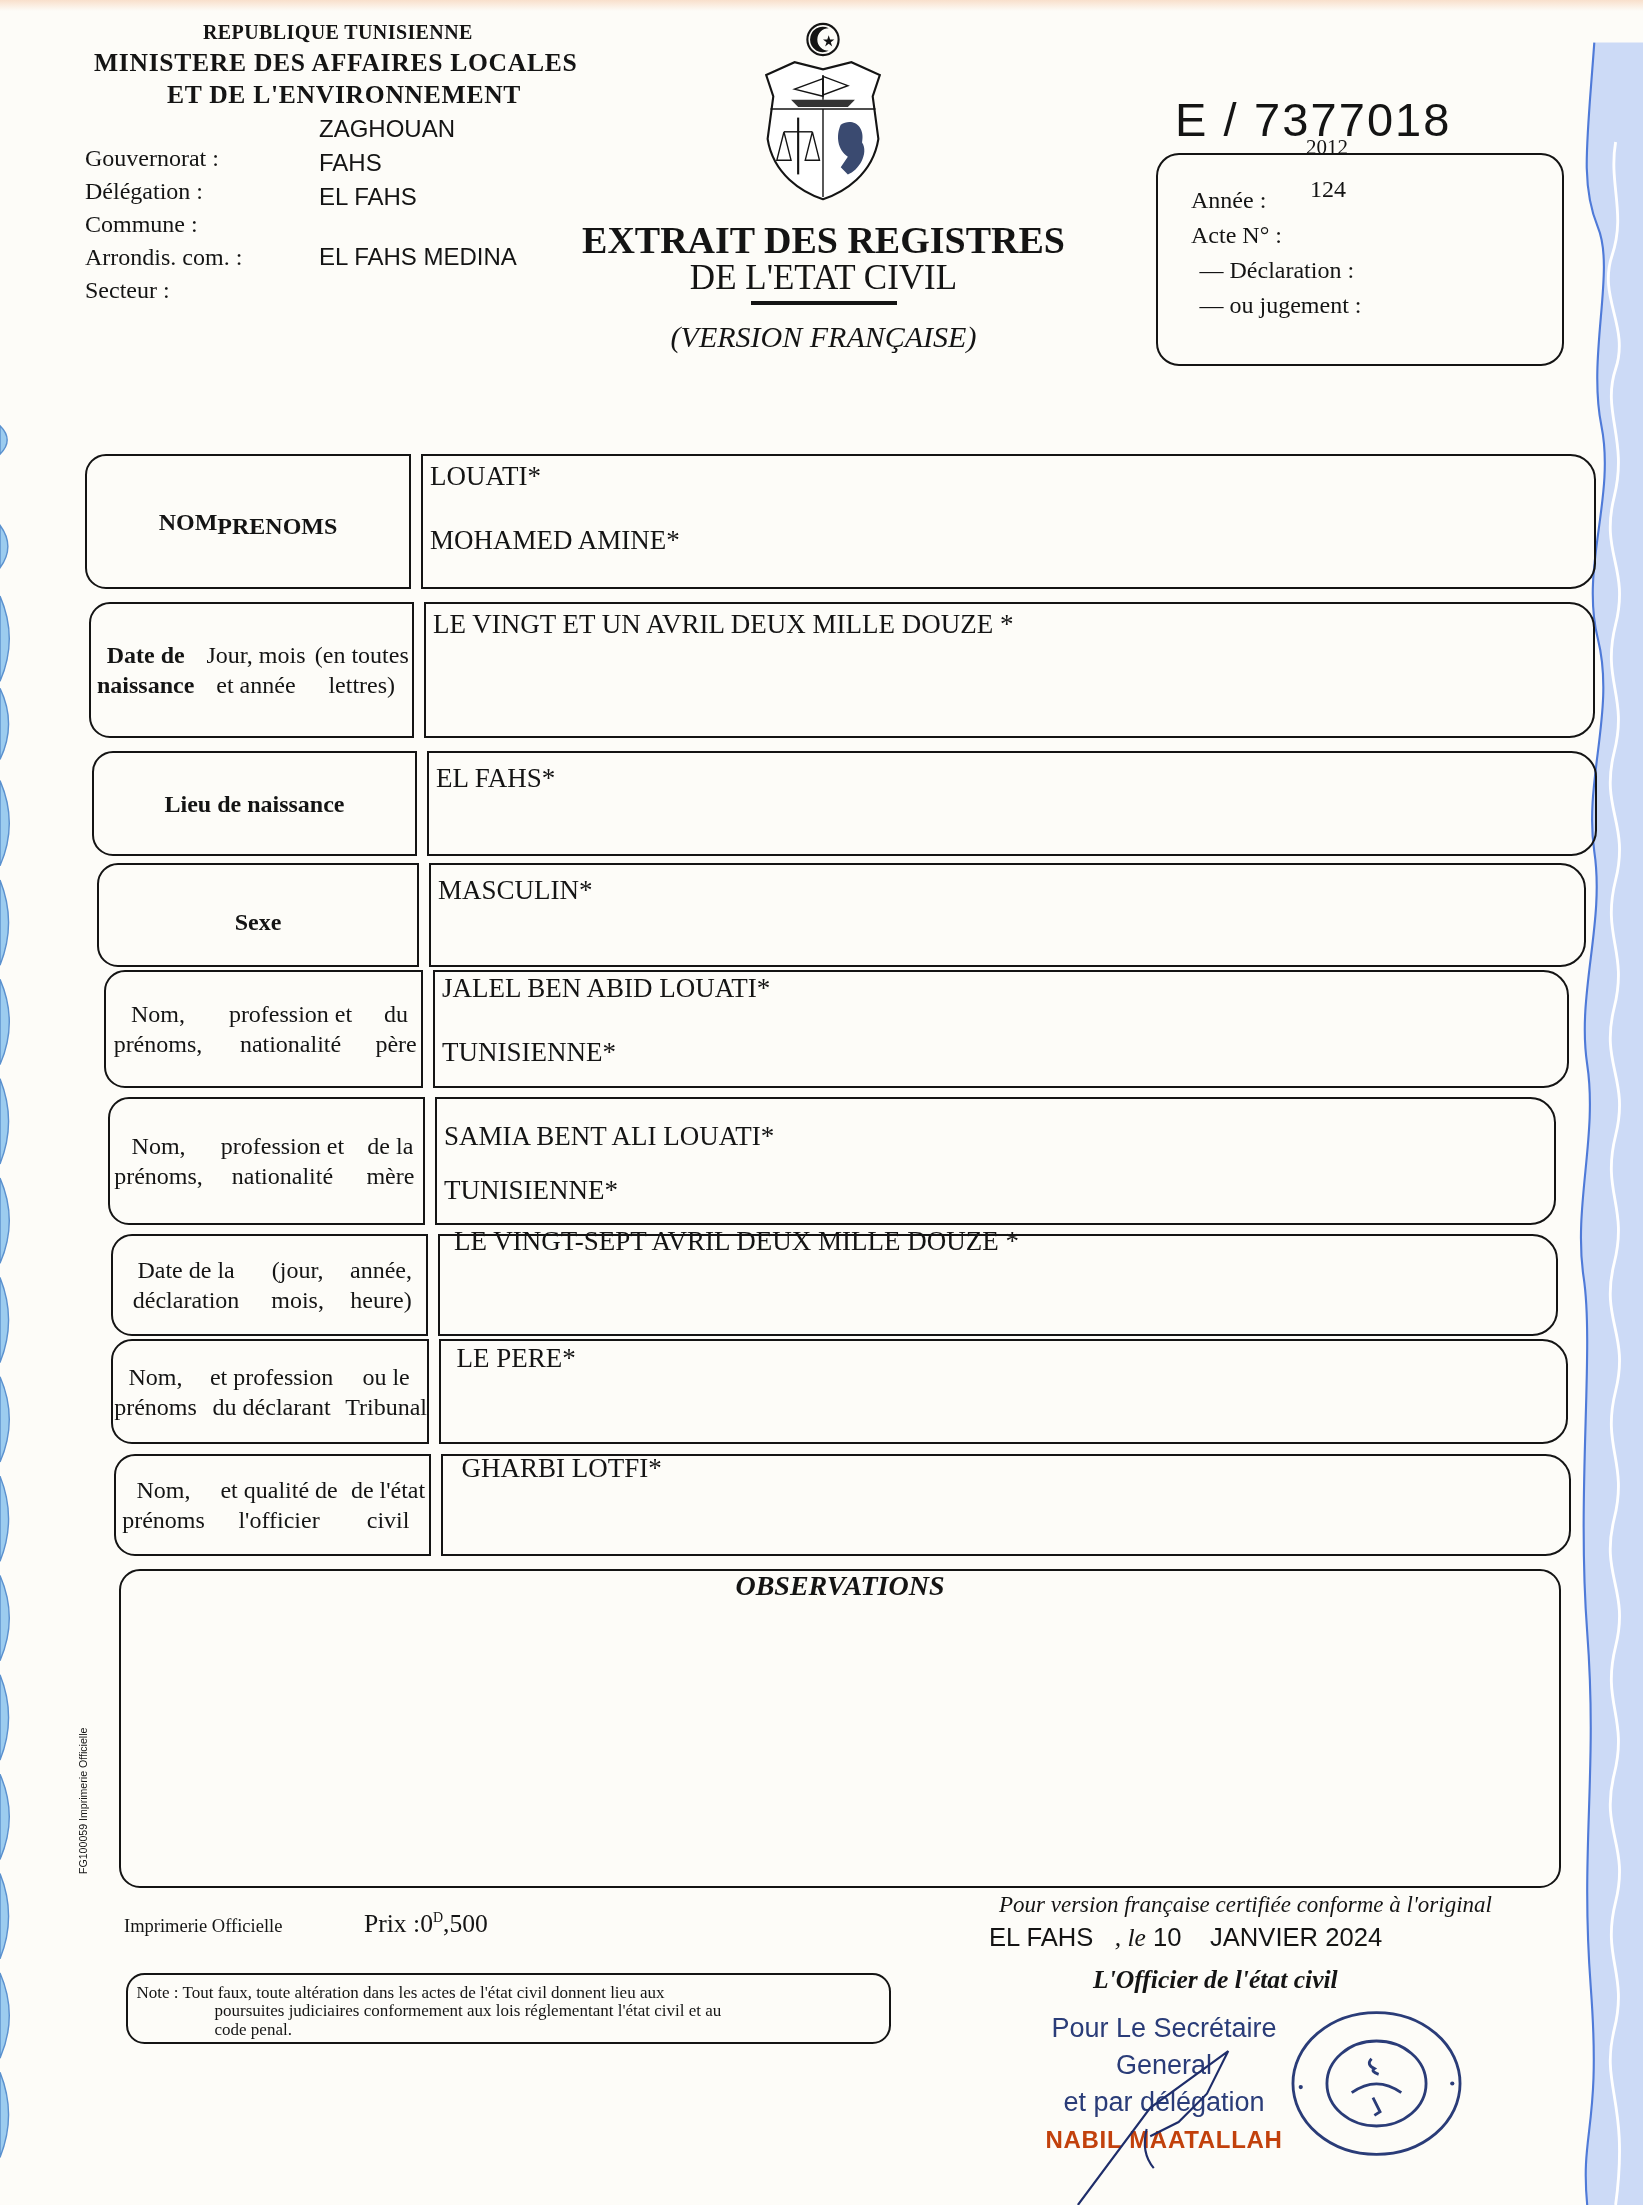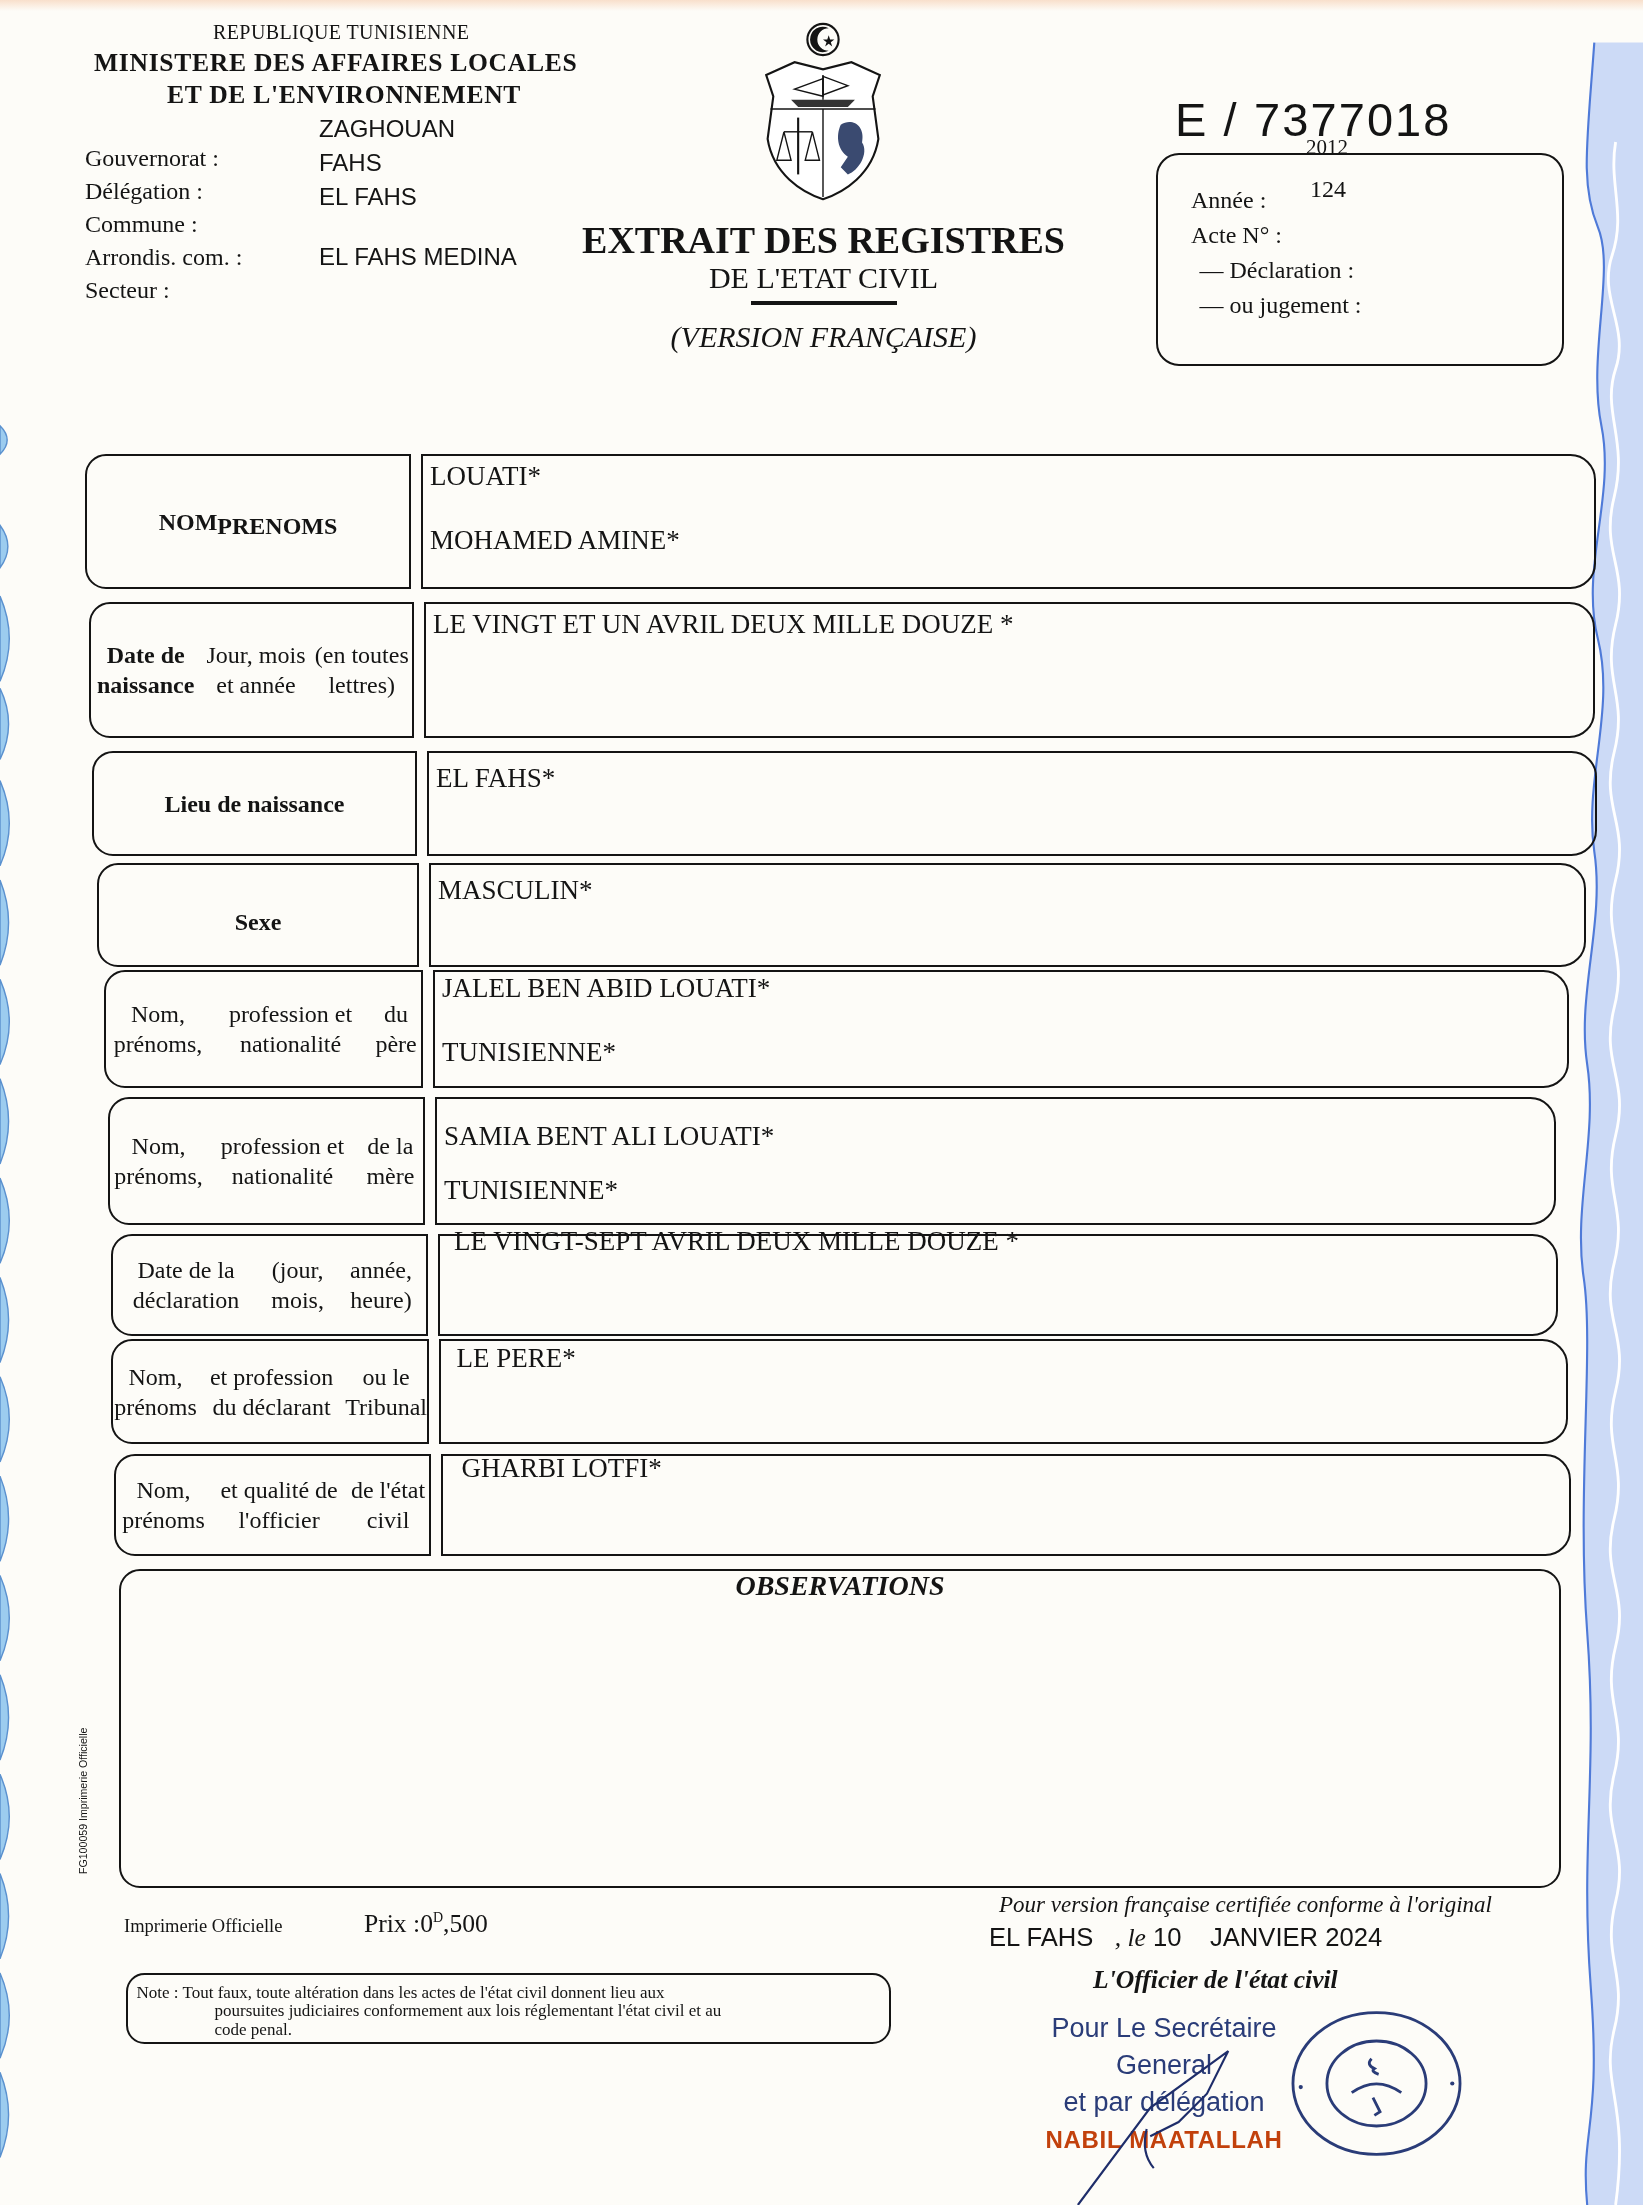--- a/index.html
+++ b/index.html
@@ -16,42 +16,42 @@
   }
   .left-border {
     position: absolute; left: 0; top: 0; width: 20px; height: 2205px;
   }
   .top-stain {
     position: absolute; left: 0; top: 0; width: 1644px; height: 11.4px;
     background: linear-gradient(to bottom, rgba(240,170,120,0.35), rgba(255,255,255,0));
   }
 
   
-  .rep { left: 213px; top: 21px; font-size: 20px; letter-spacing: 0.4px; }
+  .rep { left: 203px; top: 21px; font-size: 20px; letter-spacing: 0.4px; font-weight: bold; }
   .min1 { left: 94px; top: 48px; font-size: 25.6px; font-weight: bold; letter-spacing: 0.7px; }
   .min2 { left: 167px; top: 80px; font-size: 25.6px; font-weight: bold; letter-spacing: 0.7px; text-align: right; }
   .adm-labels { left: 85px; top: 142px; font-size: 24px; line-height: 33px; }
   .adm-values { left: 319px; top: 112px; font-size: 24px; font-family: "Liberation Sans", sans-serif; line-height: 34px; }
   .adm-values div { height: 34px; }
 
   
   .emblem { left: 752px; top: 18px; width: 142px; height: 185px; }
 
   
   .serial { left: 1175px; top: 92px; font-family: "Liberation Sans", sans-serif; font-size: 47px; letter-spacing: 2.1px; }
   .year-overlay { left: 1306px; top: 135px; font-size: 21px; }
   .annee-box {
     left: 1156px; top: 153px; width: 408px; height: 213px;
     border: 2.8px solid #141414; border-radius: 23px; box-sizing: border-box;
   }
   .annee-labels { left: 1191px; top: 183px; font-size: 24px; line-height: 35px; }
   .acte-num { left: 1310px; top: 176px; font-size: 24px; }
   .title-block { left: 554px; width: 539px; top: 220px; text-align: center; }
   .title-block .l1 { font-size: 38px; font-weight: bold; line-height: 41px; }
-  .title-block .l2 { font-size: 30px; line-height: 33px; }
+  .title-block .l2 { font-size: 35px; line-height: 33px; }
   .title-block .rule { width: 146px; height: 3.5px; background: #141414; margin: 7px auto 14px auto; }
   .title-block .l3 { font-size: 47px; font-weight: bold; line-height: 51px; color: #10182a; }
   .title-block .l4 { font-size: 30px; font-style: italic; line-height: 35px; }
 
   
   .row { position: absolute; display: flex; }
   .lbl {
     position: relative; box-sizing: border-box;
     border: 2.8px solid #141414; border-radius: 21px 0 0 21px;
     display: flex; flex-direction: row; align-items: center; justify-content: center;

